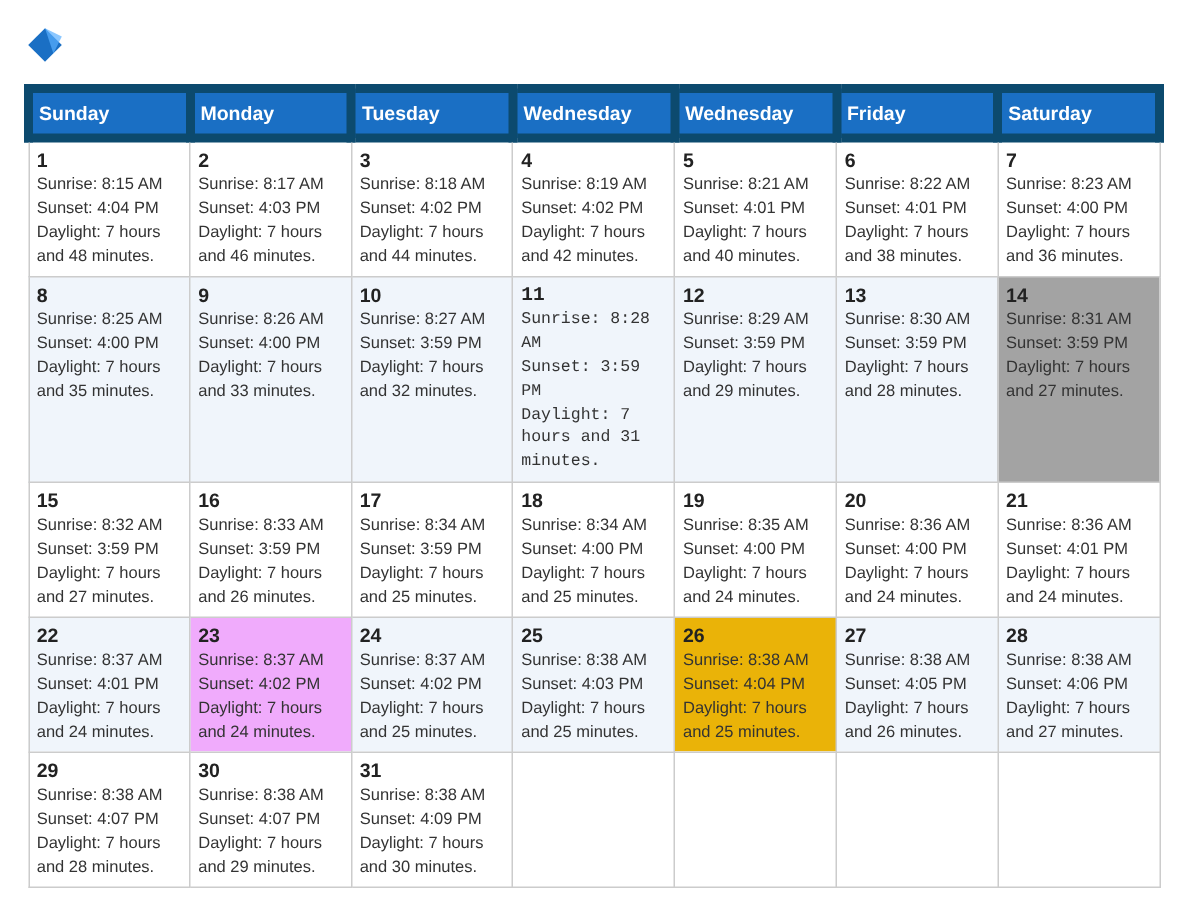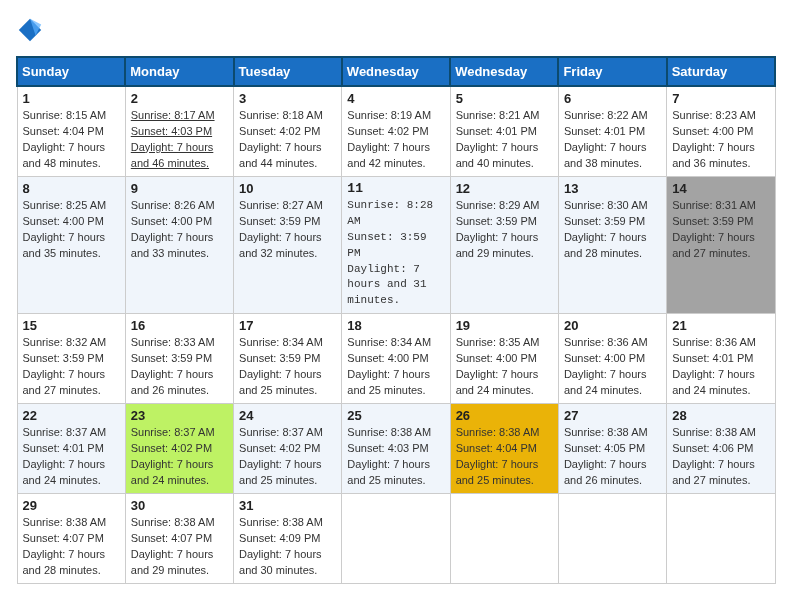--- a/index.html
+++ b/index.html
@@ -48,21 +48,21 @@
       border-collapse: collapse;
       font-size: 11px;
     }
     .calendar th {
       background: #1a6fc4;
       color: #fff;
       padding: 6px 4px;
       text-align: left;
       font-size: 13px;
       font-weight: bold;
-      border: 2px solid #0c4a6e;
+      border: 6px solid #0c4a6e;
     }
     .calendar td {
       border: 1px solid #ccc;
       vertical-align: top;
       padding: 4px 5px;
       width: 108px;
       min-height: 80px;
       background: #fff;
     }
     .calendar tr:nth-child(even) td {
@@ -119,21 +119,21 @@
   <tbody id="calendar-body">
       <tr>
         <td>
           <span class="day-num">1</span>
           <div class="day-info" style="white-space: pre-line;">Sunrise: 8:15 AM
 Sunset: 4:04 PM
 Daylight: 7 hours and 48 minutes.</div>
         </td>
         <td>
           <span class="day-num">2</span>
-          <div class="day-info" style="white-space: pre-line; text-decoration: underline;">Sunrise: 8:17 AM
+          <div class="day-info" style="white-space: pre-line;">Sunrise: 8:17 AM
 Sunset: 4:03 PM
 Daylight: 7 hours and 46 minutes.</div>
         </td>
         <td>
           <span class="day-num">3</span>
           <div class="day-info" style="white-space: pre-line;">Sunrise: 8:18 AM
 Sunset: 4:02 PM
 Daylight: 7 hours and 44 minutes.</div>
         </td>
         <td>
@@ -249,21 +249,21 @@
 Daylight: 7 hours and 24 minutes.</div>
         </td>
       </tr>
       <tr>
         <td style="background: rgb(240, 245, 251);">
           <span class="day-num">22</span>
           <div class="day-info" style="white-space: pre-line;">Sunrise: 8:37 AM
 Sunset: 4:01 PM
 Daylight: 7 hours and 24 minutes.</div>
         </td>
-        <td style="background: #bef264;">
+        <td style="background: #f0abfc;">
           <span class="day-num">23</span>
           <div class="day-info" style="white-space: pre-line;">Sunrise: 8:37 AM
 Sunset: 4:02 PM
 Daylight: 7 hours and 24 minutes.</div>
         </td>
         <td style="background: rgb(240, 245, 251);">
           <span class="day-num">24</span>
           <div class="day-info" style="white-space: pre-line;">Sunrise: 8:37 AM
 Sunset: 4:02 PM
 Daylight: 7 hours and 25 minutes.</div>

